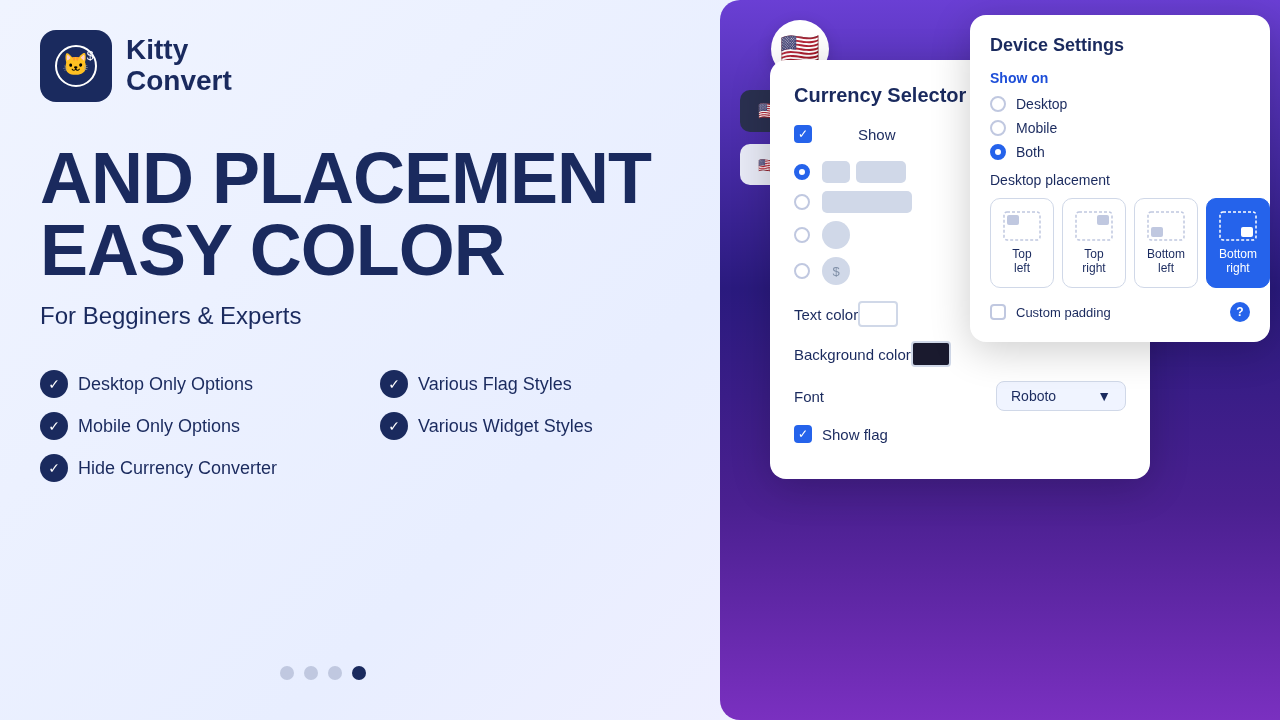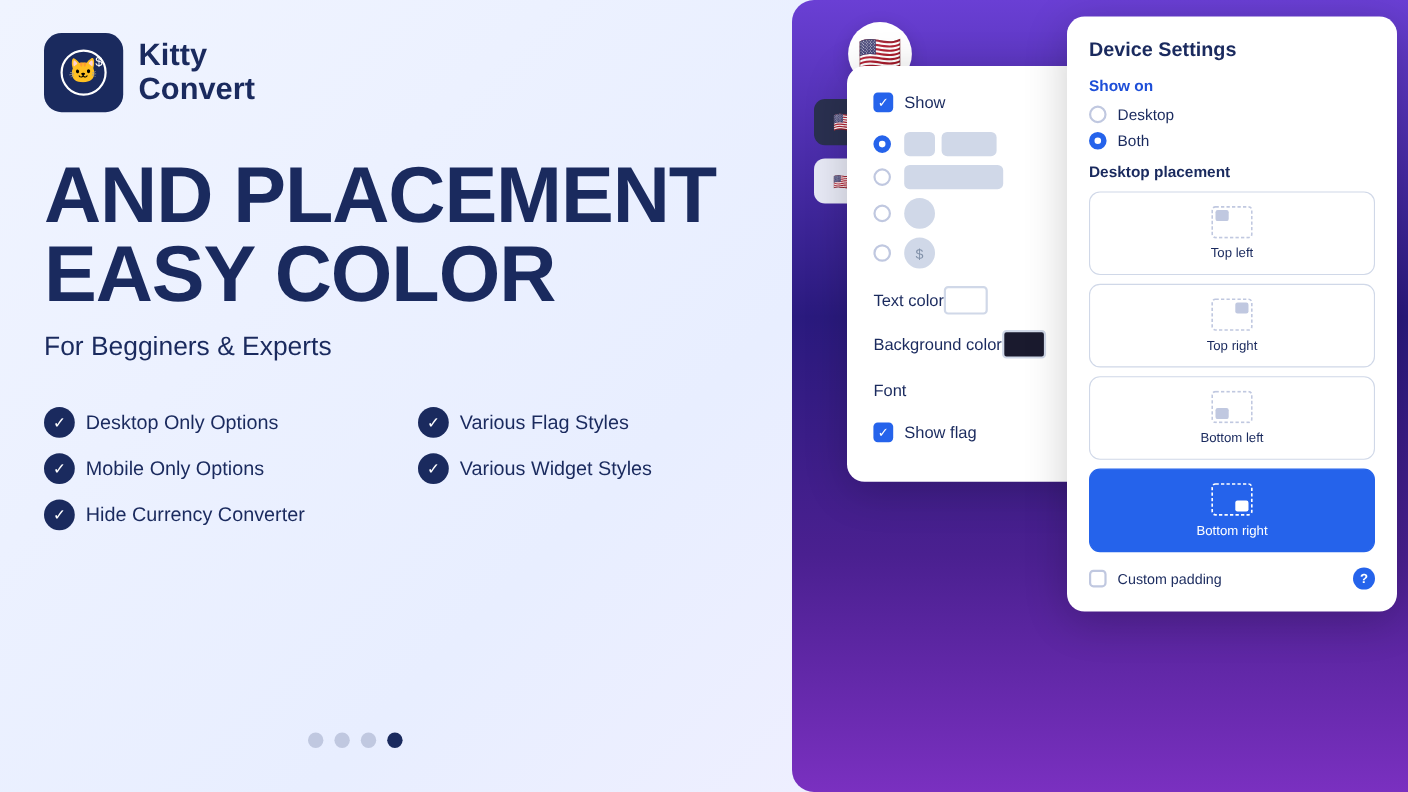--- a/index.html
+++ b/index.html
@@ -183,20 +183,21 @@
     .show-row {
       display: flex;
       align-items: center;
       gap: 10px;
       margin-bottom: 18px;
     }
     .show-label {
       font-size: 15px;
       color: #1a2a5e;
       font-weight: 500;
+      margin-left: 36px;
     }
     .checkbox-blue {
       width: 18px; height: 18px;
       background: #2563eb;
       border-radius: 4px;
       display: flex; align-items: center; justify-content: center;
       color: white;
       font-size: 12px;
       flex-shrink: 0;
     }
@@ -363,27 +364,27 @@
       border: 5px solid #2563eb;
     }
     .radio-text {
       font-size: 14px;
       color: #1a2a5e;
     }
 
     .placement-label {
       font-size: 14px;
       color: #1a2a5e;
-      font-weight: 700;
+      font-weight: 400;
       margin: 12px 0 10px;
     }
 
     .placement-grid {
       display: grid;
-      grid-template-columns: 1fr;
+      grid-template-columns: 1fr 1fr 1fr 1fr;
       gap: 8px;
       margin-bottom: 14px;
     }
 
     .placement-item {
       border: 1.5px solid #d0d8e8;
       border-radius: 10px;
       padding: 12px;
       display: flex;
       flex-direction: column;
@@ -504,20 +505,21 @@
     <span style="margin-left:auto; font-size:16px; color:#1a2a5e;">≡</span>
   </div>
   <div class="dollar-circle">
     <span style="font-size:22px; font-weight:900;">$</span>
   </div>
 </div>
 
 <div class="right-bg"></div>
 
 <div class="currency-panel">
+  <div class="panel-title">Currency Selector</div>
 
   <div class="show-row">
     <div class="checkbox-blue">✓</div>
     <span class="show-label">Show</span>
   </div>
 
 
   <div class="layout-options">
     <div class="layout-row">
       <div class="radio-btn selected"></div>
@@ -570,20 +572,24 @@
 <div class="device-panel">
   <div class="device-title">Device Settings</div>
 
   <div class="show-on-label">Show on</div>
 
   <div class="radio-option">
     <div class="radio-circle"></div>
     <span class="radio-text">Desktop</span>
   </div>
   <div class="radio-option">
+    <div class="radio-circle"></div>
+    <span class="radio-text">Mobile</span>
+  </div>
+  <div class="radio-option">
     <div class="radio-circle selected"></div>
     <span class="radio-text">Both</span>
   </div>
 
   <div class="placement-label">Desktop placement</div>
 
   <div class="placement-grid">
 
     <div class="placement-item">
       <svg class="pl-svg" viewBox="0 0 38 30">

